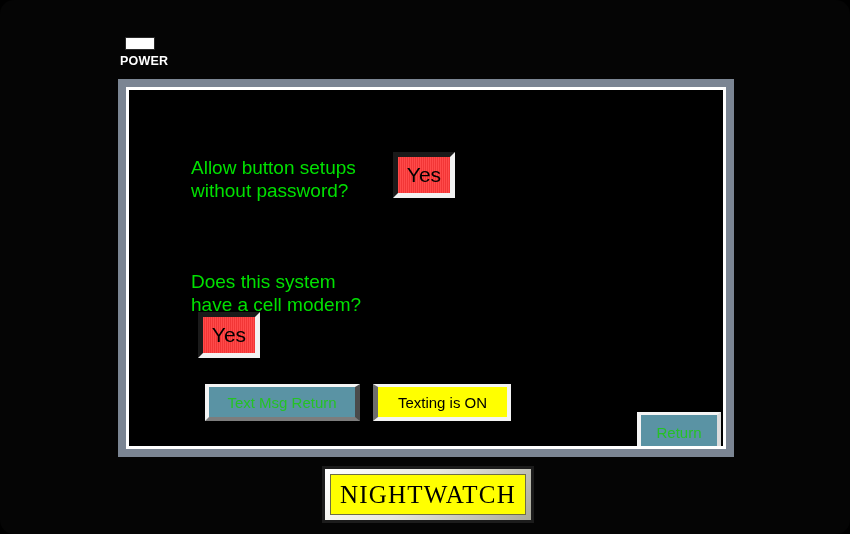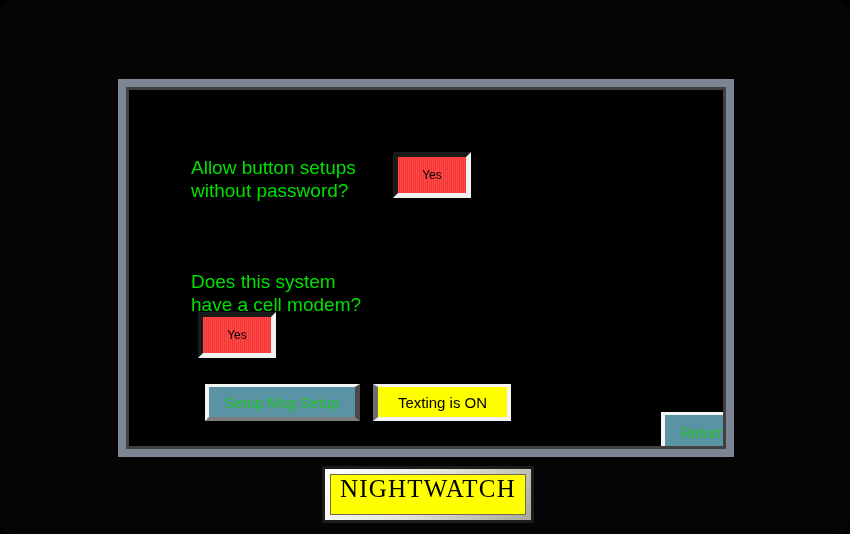--- a/index.html
+++ b/index.html
@@ -56,21 +56,21 @@
     height: 378px;
     background: #7b8593;
     box-sizing: border-box;
     padding: 8px;
   }
   
   #screen-border {
     width: 100%;
     height: 100%;
     box-sizing: border-box;
-    border: 3px solid #404040;
+    border: 3px solid #ffffff;
     background: #000000;
     position: relative;
   }
   #screen {
     position: absolute;
     left: 0; top: 0; right: 0; bottom: 0;
     background: #000000;
     overflow: hidden;
   }
 
@@ -87,37 +87,37 @@
     font-family: "Liberation Sans", sans-serif;
     white-space: pre-line;
     width: 195px;
   }
   #qrow-password { left: 62px; top: 66px; }
   #qrow-modem    { left: 62px; top: 180px; flex-direction: column; }
 
   
   .yes-btn {
     position: relative;
-    width: 78px;
+    width: 62px;
     height: 46px;
     box-sizing: border-box;
     margin-left: 7px;
     margin-top: -4px;
     background:
       repeating-linear-gradient(90deg,
         #ff4a4a 0px, #ff4a4a 1px,
         #f23636 1px, #f23636 2px);
     border-top: 5px solid #1a1a1a;
     border-left: 5px solid #1a1a1a;
     border-right: 5px solid #f2f2f2;
     border-bottom: 5px solid #f2f2f2;
     display: flex;
     align-items: center;
     justify-content: center;
-    font-size: 12px;
+    font-size: 21px;
     color: #000000;
     font-family: "Liberation Sans", sans-serif;
   }
 
   
   #btn-textmsg {
     position: absolute;
     left: 76px;
     top: 294px;
     width: 155px;
@@ -155,21 +155,21 @@
     justify-content: center;
   }
   #btn-texting-state .lbl {
     color: #000000;
     font-size: 15px;
     font-family: "Liberation Sans", sans-serif;
   }
 
   #btn-return {
     position: absolute;
-    left: 532px;
+    left: 508px;
     top: 322px;
     width: 84px;
     height: 40px;
     box-sizing: border-box;
     background: #5a93a4;
     border-top: 3px solid #f4f4f4;
     border-left: 4px solid #f4f4f4;
     border-right: 4px solid #dcdcdc;
     border-bottom: 3px solid #bdbdbd;
     display: flex;
@@ -200,55 +200,59 @@
     background: linear-gradient(135deg, #ffffff 0%, #e8e8e0 45%, #a8a89c 100%);
     padding: 5px;
   }
   #nightwatch-inner {
     width: 100%;
     height: 100%;
     box-sizing: border-box;
     background: #ffff00;
     border: 1px solid #6e6e46;
     display: flex;
-    align-items: flex-start;
+    align-items: center;
     justify-content: center;
   }
   #nightwatch-text {
     font-family: "Liberation Serif", serif;
     font-size: 25px;
     letter-spacing: 1.2px;
     color: #000000;
     white-space: nowrap;
   }
 </style>
 </head>
 <body>
 
 <div id="device">
 
+  <div id="power-group">
+    <div id="power-led"></div>
+    <div id="power-label">POWER</div>
+  </div>
 
   <div id="bezel">
     <div id="screen-border">
       <div id="screen">
 
         <div class="qrow" id="qrow-password">
           <div class="qtext">Allow button setups
 without password?</div>
           <div class="yes-btn">Yes</div>
         </div>
 
         <div class="qrow" id="qrow-modem">
           <div class="qtext">Does this system
 have a cell modem?</div>
           <div class="yes-btn">Yes</div>
         </div>
 
         <div id="btn-textmsg">
-          <span class="lbl">Setup Msg Setup</span>
+          <span class="lbl">Text Msg Return</span>
         </div>
 
         <div id="btn-texting-state">
           <span class="lbl">Texting is ON</span>
         </div>
 
         <div id="btn-return">
           <span class="lbl">Return</span>
         </div>
 

